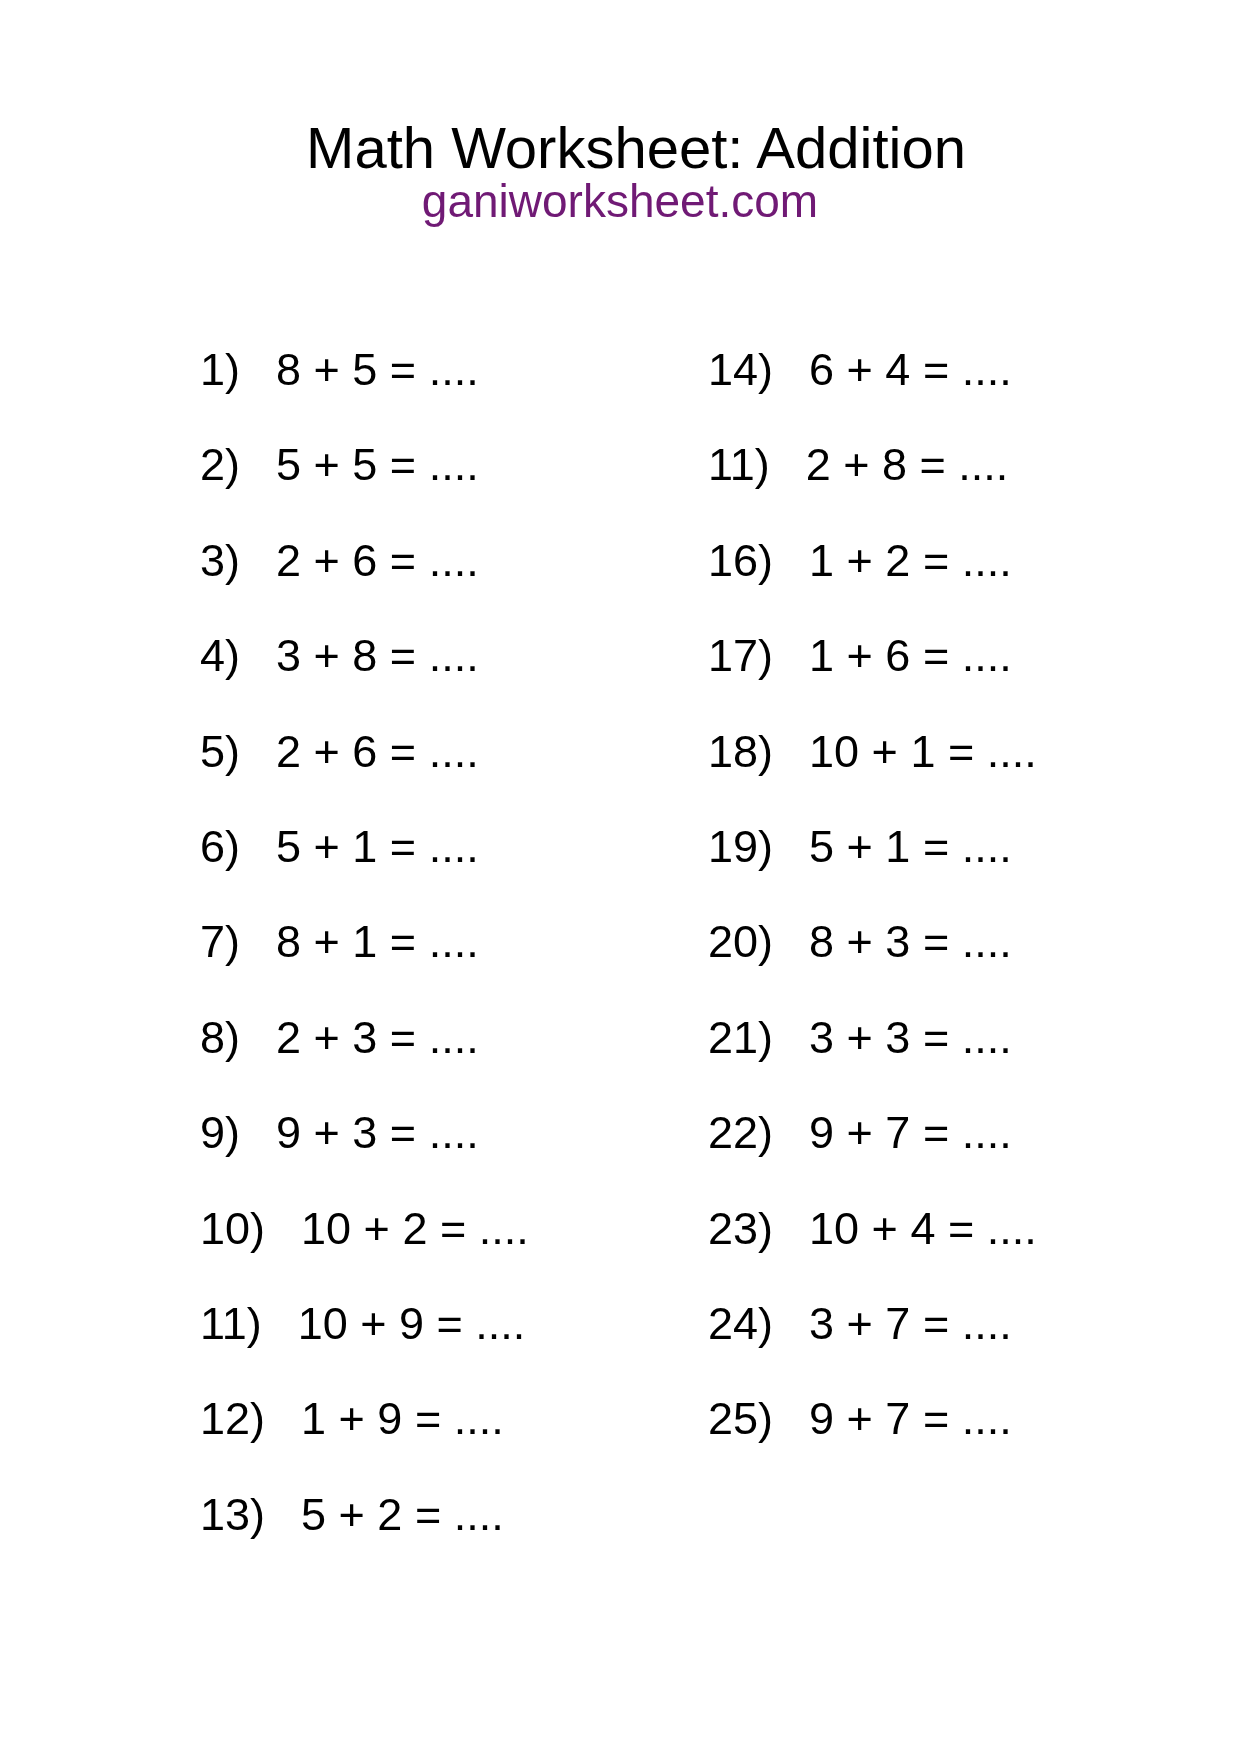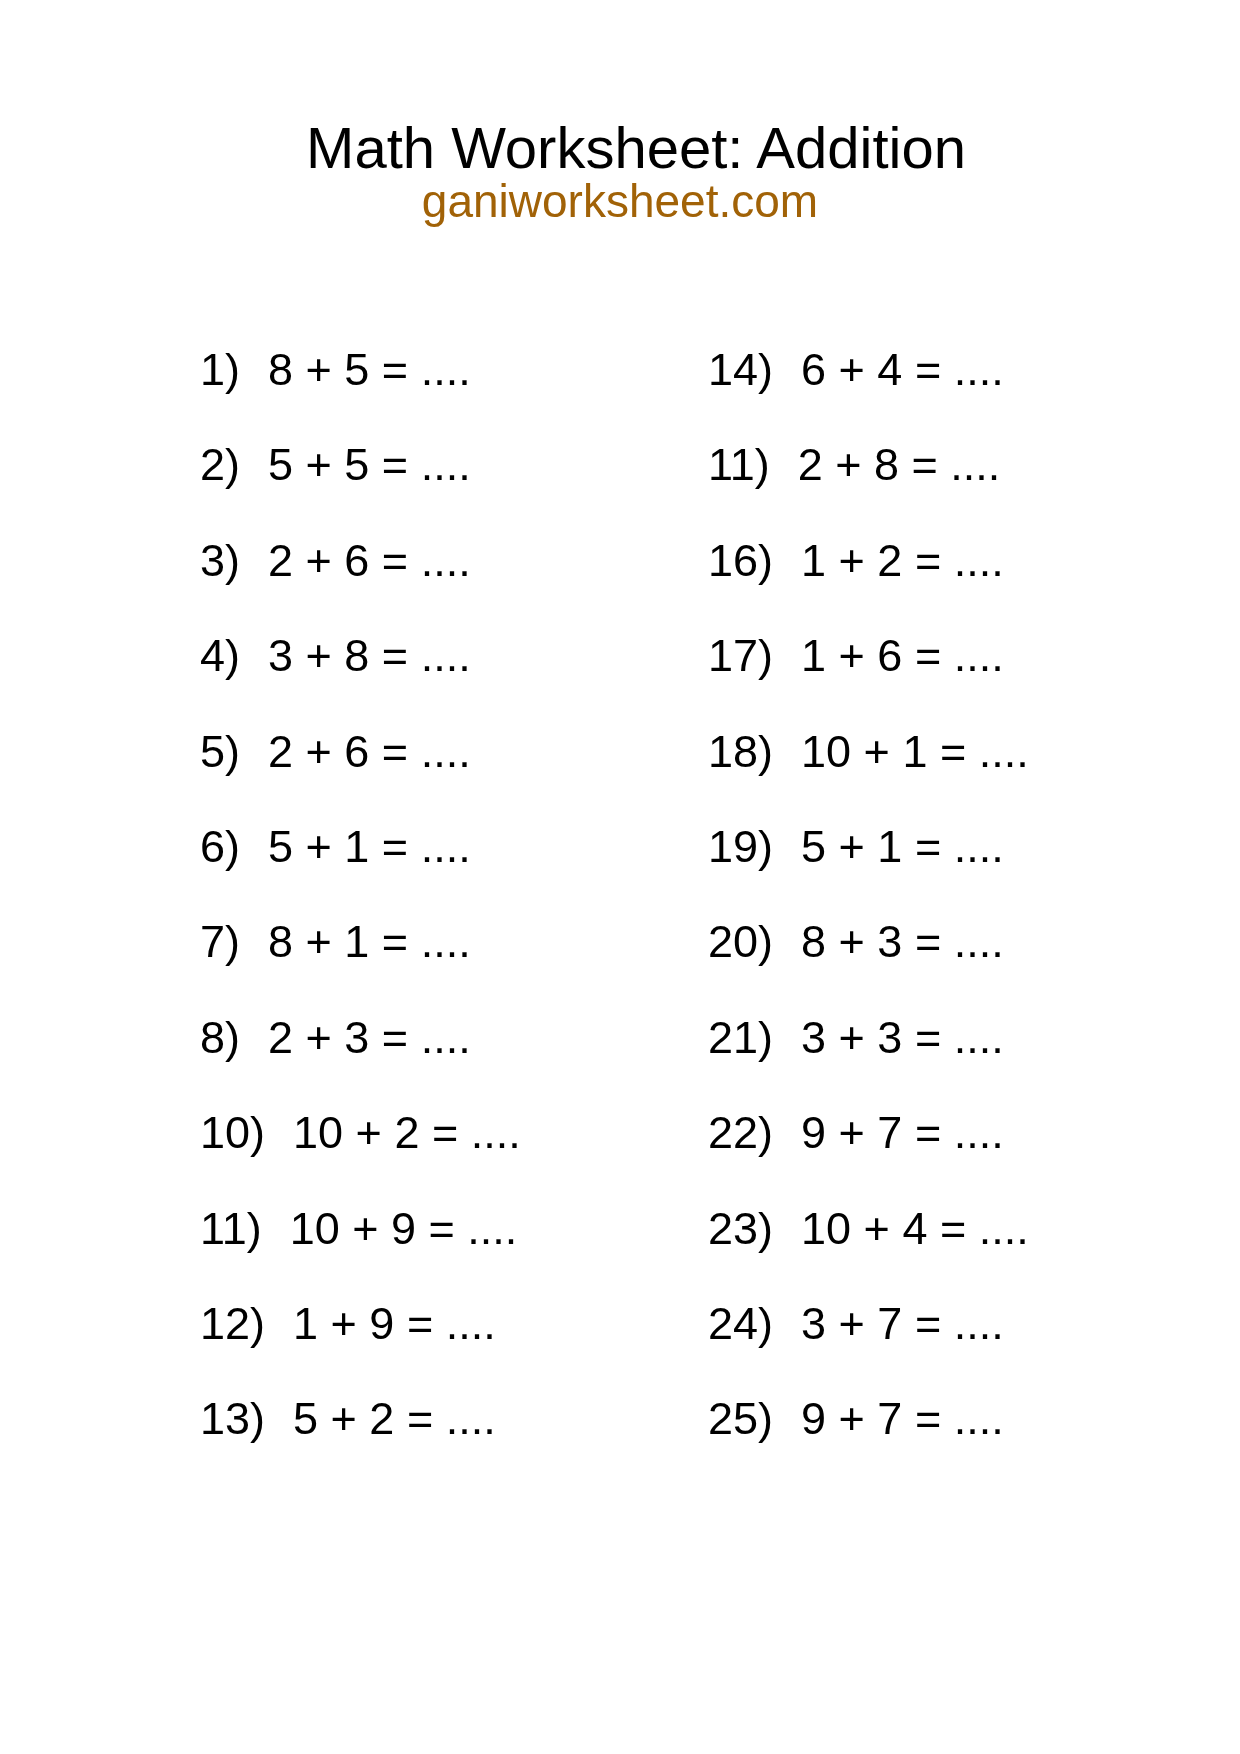--- a/index.html
+++ b/index.html
@@ -31,57 +31,58 @@
   }
   .subtitle {
     position: absolute;
     top: 176px;
     left: 0;
     width: 100%;
     text-align: center;
     font-size: 46px;
     font-weight: 400;
     line-height: 1.1;
-    color: #a16207;
+    color: #701a75;
     white-space: nowrap;
   }
   .column {
     position: absolute;
     top: 347px;
   }
   .column-left  { left: 200px; }
   .column-right { left: 708px; }
   .problem {
     font-size: 45px;
     line-height: 45px;
     margin-bottom: 50.4px;
     white-space: nowrap;
     color: #000000;
   }
   .problem .expr {
-    margin-left: 28px;
+    margin-left: 36px;
   }
 </style>
 </head>
 <body>
 
 <div class="page">
   <h1 class="title">Math Worksheet: Addition</h1>
 
   <div class="subtitle">ganiworksheet.com</div>
 
   <div class="column column-left">
       <div class="problem"><span class="num">1)</span><span class="expr">8 + 5 = ....</span></div>
       <div class="problem"><span class="num">2)</span><span class="expr">5 + 5 = ....</span></div>
       <div class="problem"><span class="num">3)</span><span class="expr">2 + 6 = ....</span></div>
       <div class="problem"><span class="num">4)</span><span class="expr">3 + 8 = ....</span></div>
       <div class="problem"><span class="num">5)</span><span class="expr">2 + 6 = ....</span></div>
       <div class="problem"><span class="num">6)</span><span class="expr">5 + 1 = ....</span></div>
       <div class="problem"><span class="num">7)</span><span class="expr">8 + 1 = ....</span></div>
       <div class="problem"><span class="num">8)</span><span class="expr">2 + 3 = ....</span></div>
+      <div class="problem"><span class="num">9)</span><span class="expr">9 + 3 = ....</span></div>
       <div class="problem"><span class="num">10)</span><span class="expr">10 + 2 = ....</span></div>
       <div class="problem"><span class="num">11)</span><span class="expr">10 + 9 = ....</span></div>
       <div class="problem"><span class="num">12)</span><span class="expr">1 + 9 = ....</span></div>
       <div class="problem"><span class="num">13)</span><span class="expr">5 + 2 = ....</span></div>
     </div>
 
   <div class="column column-right">
       <div class="problem"><span class="num">14)</span><span class="expr">6 + 4 = ....</span></div>
       <div class="problem"><span class="num">11)</span><span class="expr">2 + 8 = ....</span></div>
       <div class="problem"><span class="num">16)</span><span class="expr">1 + 2 = ....</span></div>

